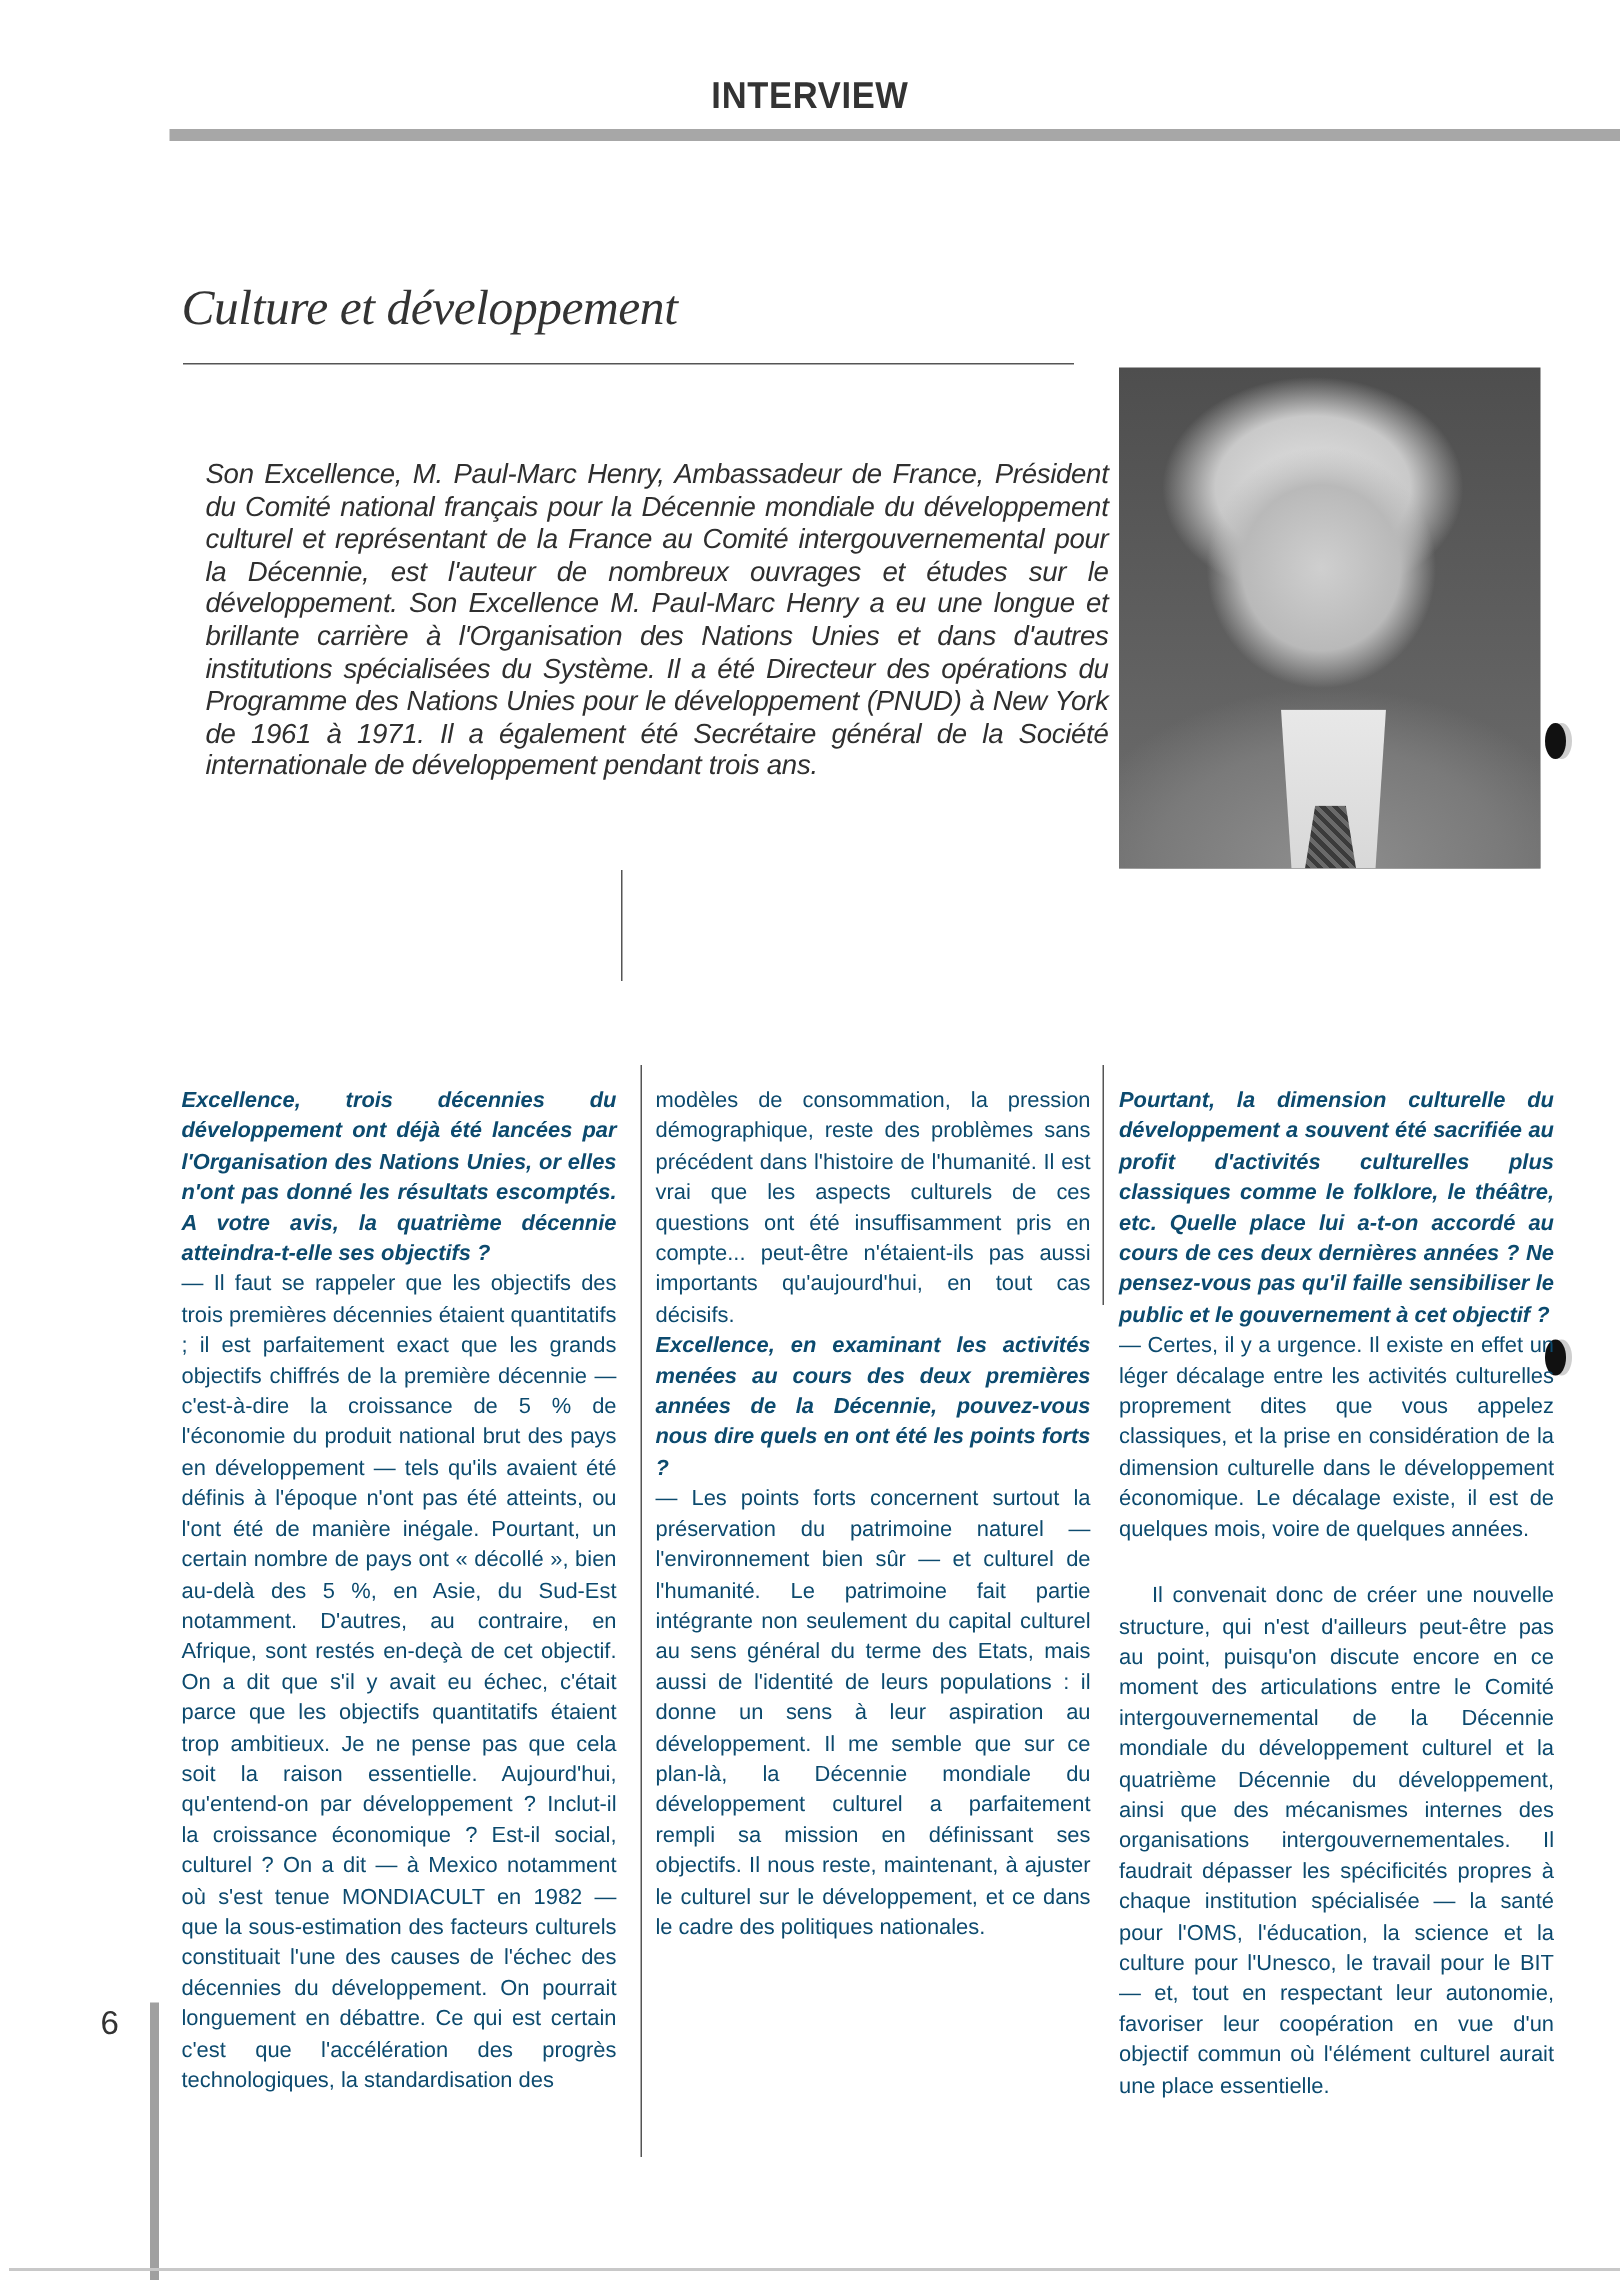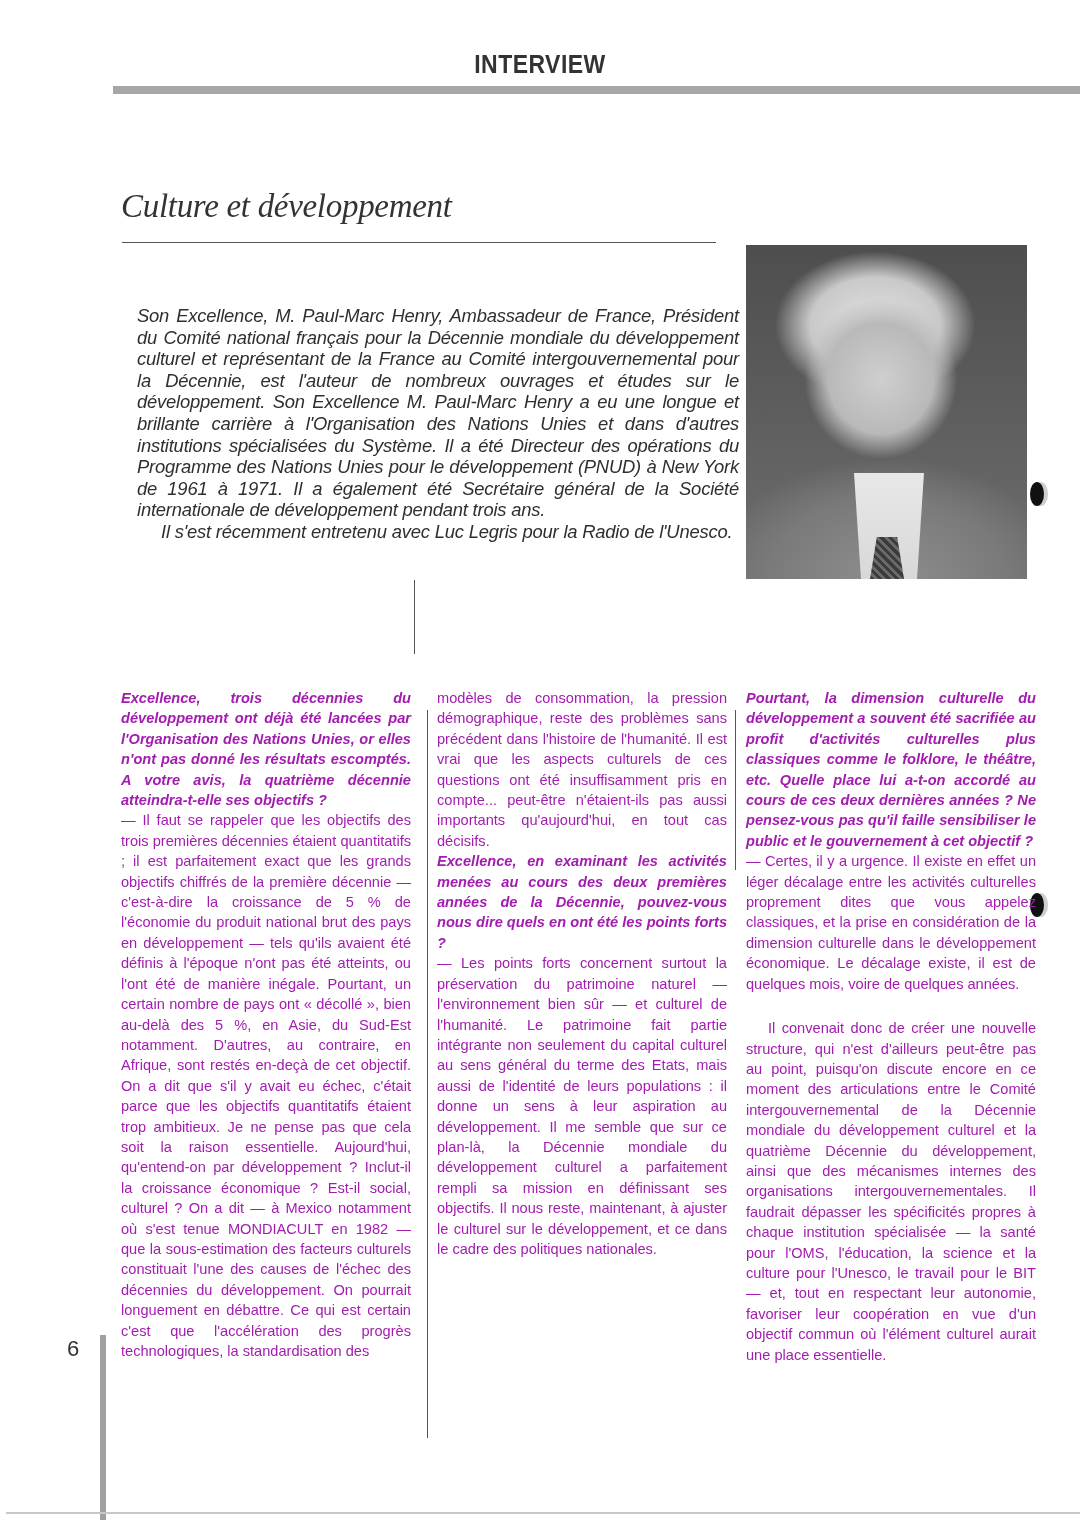--- a/index.html
+++ b/index.html
@@ -50,23 +50,23 @@
   }
   .intro {
     position: absolute; left: 121px; top: 305px; width: 602px;
     font-family: "Liberation Sans", sans-serif; font-style: italic;
     font-size: 18.4px; line-height: 21.6px; color: #2f2f2f;
     text-align: justify; letter-spacing: -0.2px; margin-left: 16px;
   }
   .intro p { margin: 0; }
   .intro p + p { text-indent: 24px; }
   .col {
-    position: absolute; top: 688px; width: 290px;
+    position: absolute; top: 724px; width: 290px;
     font-family: "Liberation Sans", sans-serif; font-size: 14.6px;
-    line-height: 20.4px; color: #a21caf; text-align: justify;
+    line-height: 20.4px; color: #0c4a6e; text-align: justify;
   }
   .col p { margin: 0; }
   .col .q { font-weight: bold; font-style: italic; }
   .col .gap { }
   .col .indent { text-indent: 22px; margin-top: 24px; }
   .col1 { left: 121px; }
   .col2 { left: 437px; }
   .col3 { left: 746px; }
   .vrule { position: absolute; width: 1px; background: #555; }
   .page-num {
@@ -93,21 +93,20 @@
 
 <div class="photo">
   <div class="shirt"></div>
   <div class="tie"></div>
 </div>
 <div class="hole" style="left:1030px; top:482px;"></div>
 <div class="hole" style="left:1030px; top:893px;"></div>
 
 <div class="intro">
   <p>Son Excellence, M. Paul-Marc Henry, Ambassadeur de France, Président du Comité national français pour la Décennie mondiale du développement culturel et représentant de la France au Comité intergouvernemental pour la Décennie, est l'auteur de nombreux ouvrages et études sur le développement. Son Excellence M. Paul-Marc Henry a eu une longue et brillante carrière à l'Organisation des Nations Unies et dans d'autres institutions spécialisées du Système. Il a été Directeur des opérations du Programme des Nations Unies pour le développement (PNUD) à New York de 1961 à 1971. Il a également été Secrétaire général de la Société internationale de développement pendant trois ans.</p>
-  <p>Il s'est récemment entretenu avec Luc Legris pour la Radio de l'Unesco.</p>
 </div>
 
 <div class="vrule" style="left:414px; top:580px; height:74px;"></div>
 <div class="vrule" style="left:427px; top:710px; height:728px;"></div>
 <div class="vrule" style="left:735px; top:710px; height:160px;"></div>
 
 <div class="col col1">
   <p class="q">Excellence, trois décennies du développement ont déjà été lancées par l'Organisation des Nations Unies, or elles n'ont pas donné les résultats escomptés. A votre avis, la quatrième décennie atteindra-t-elle ses objectifs ?</p>
   <p>— Il faut se rappeler que les objectifs des trois premières décennies étaient quantitatifs ; il est parfaitement exact que les grands objectifs chiffrés de la première décennie — c'est-à-dire la croissance de 5 % de l'économie du produit national brut des pays en développement — tels qu'ils avaient été définis à l'époque n'ont pas été atteints, ou l'ont été de manière inégale. Pourtant, un certain nombre de pays ont « décollé », bien au-delà des 5 %, en Asie, du Sud-Est notamment. D'autres, au contraire, en Afrique, sont restés en-deçà de cet objectif. On a dit que s'il y avait eu échec, c'était parce que les objectifs quantitatifs étaient trop ambitieux. Je ne pense pas que cela soit la raison essentielle. Aujourd'hui, qu'entend-on par développement ? Inclut-il la croissance économique ? Est-il social, culturel ? On a dit — à Mexico notamment où s'est tenue MONDIACULT en 1982 — que la sous-estimation des facteurs culturels constituait l'une des causes de l'échec des décennies du développement. On pourrait longuement en débattre. Ce qui est certain c'est que l'accélération des progrès technologiques, la standardisation des</p>
 </div>

